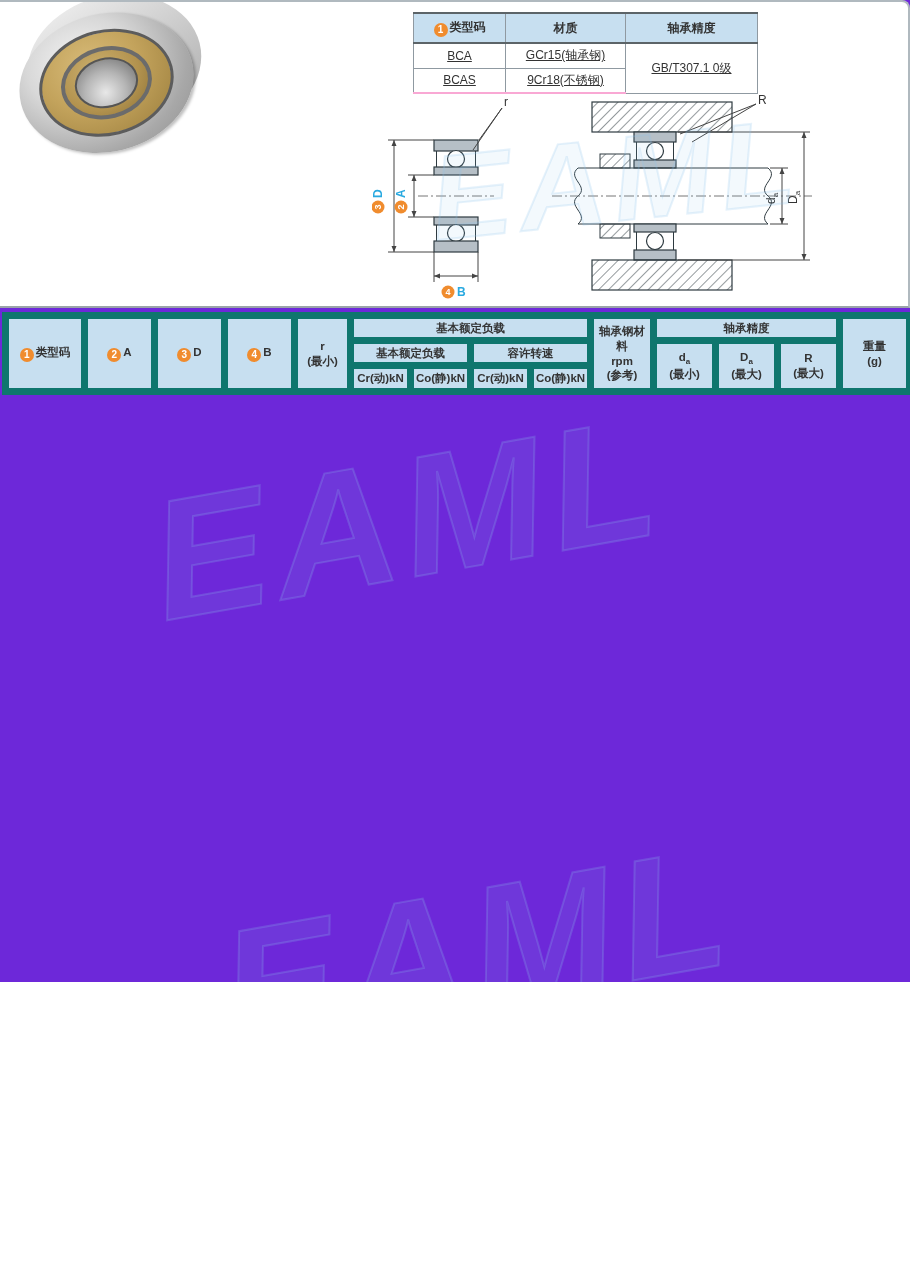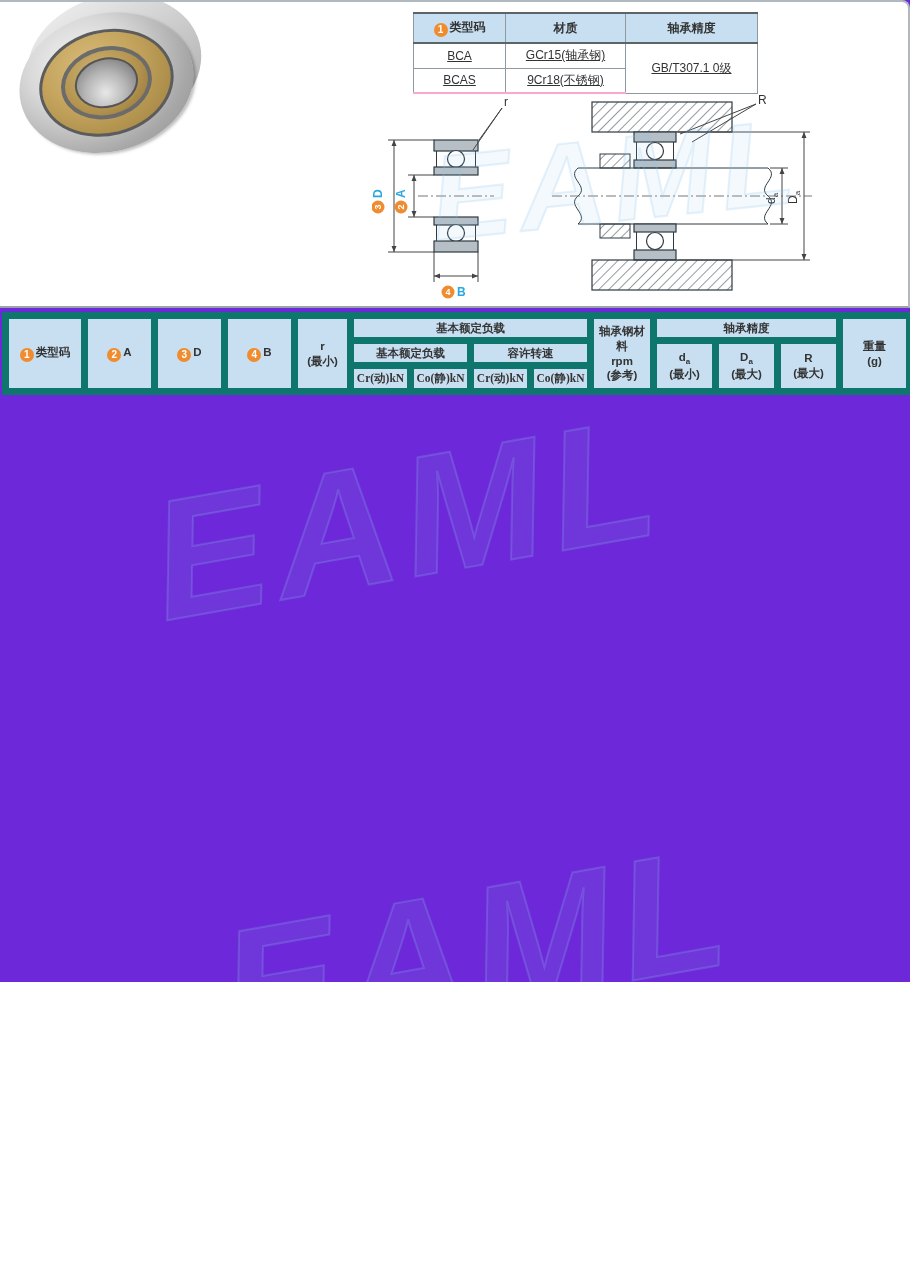--- a/index.html
+++ b/index.html
@@ -67,21 +67,21 @@
   .data-wrap { position:absolute; left:2px; top:312px; width:906px; z-index:2; }
   .data-table { border-collapse:collapse; table-layout:fixed; width:906px;
     border-top:3px solid #545b5f; border-bottom:3px solid #545b5f;
     border-left:1px solid #8f99a1; border-right:1px solid #8f99a1; }
   .data-table th, .data-table td { border:7px solid #0f766e; text-align:center;
     vertical-align:middle; overflow:hidden; }
   .data-table thead th { background:#c7dff0; color:#333; font-size:11.5px; font-weight:bold;
     line-height:1.3; padding:1px 0; }
   .data-table thead tr.h1 th { height:25px; }
   .data-table thead tr.h2 th { height:25px; }
-  .data-table thead tr.h3 th { height:26px;font-family:Liberation Serif, serif; }
+  .data-table thead tr.h3 th { height:26px; }
   .line { display:block; }
   sub.sa { font-size:8px; }
 </style>
 </head>
 <body>
 
 <div class="page">
 
   <div class="top-section">
 

